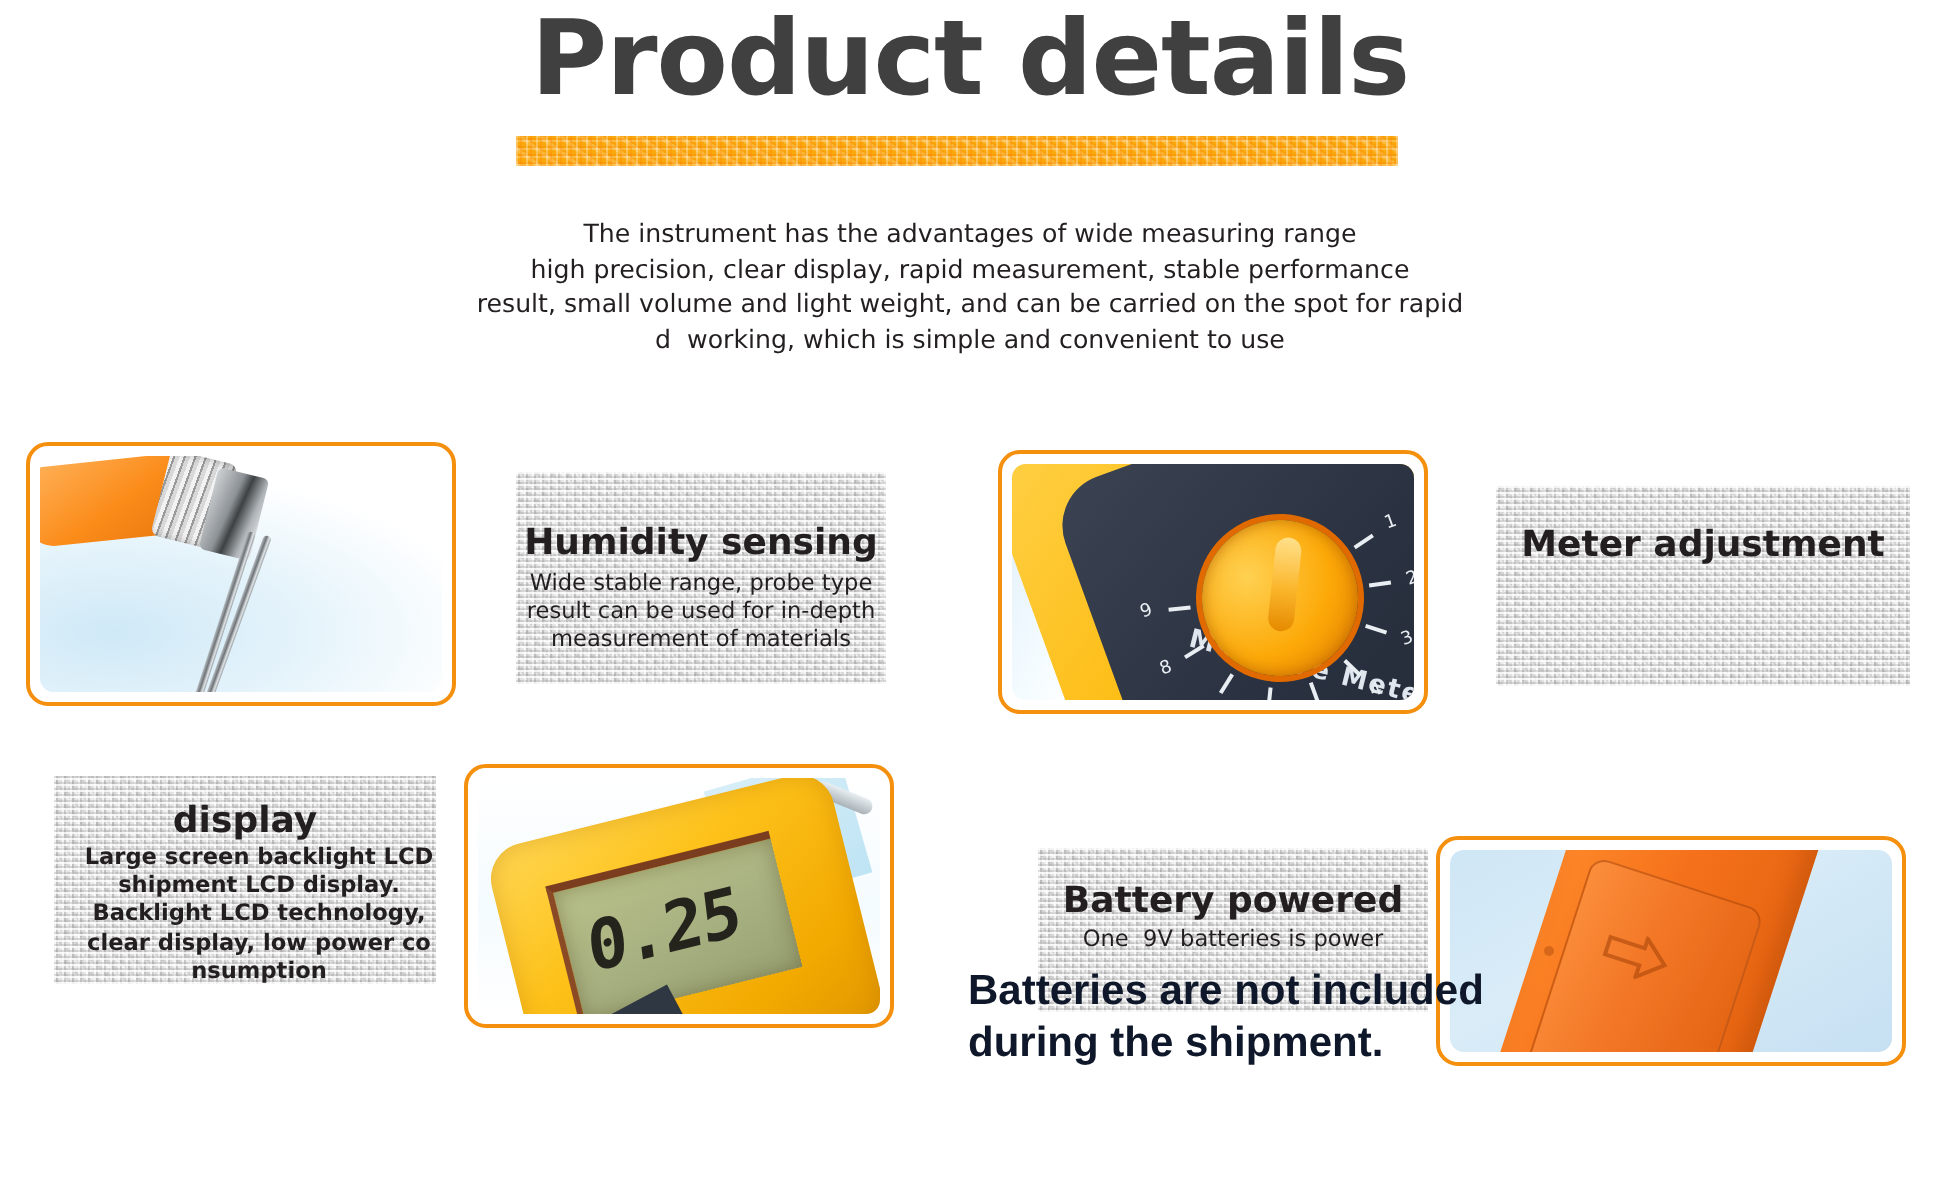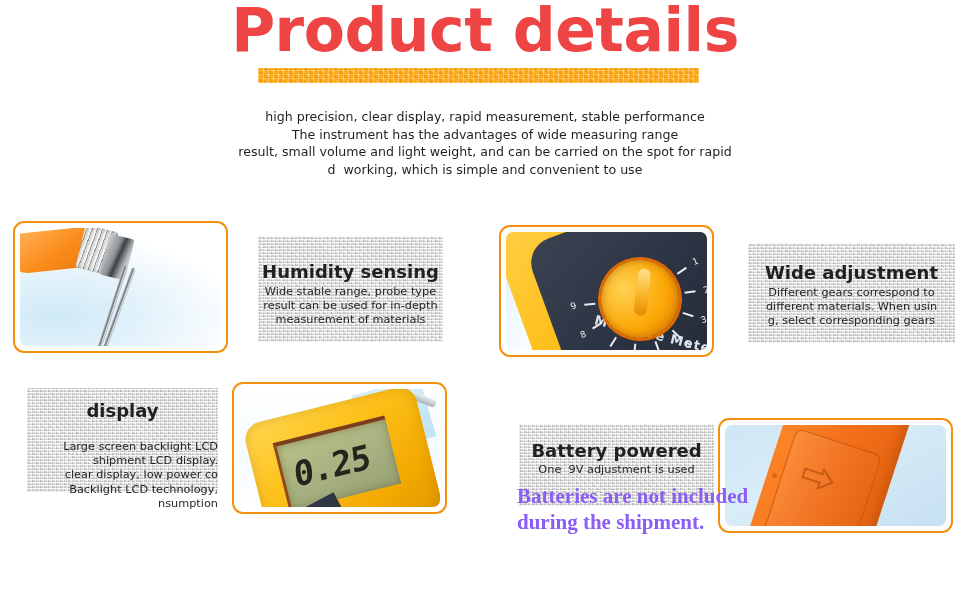--- a/index.html
+++ b/index.html
@@ -22,24 +22,24 @@
     width: 970px;
     height: 600px;
   }
 
   
   .page-title {
     position: absolute;
     left: 0; top: 2px;
     width: 970px;
     text-align: center;
-    font-size: 60px;
+    font-size: 52px;
     font-weight: bold;
     letter-spacing: -0.5px;
-    color: #ef4444;
+    color: #404040;
     font-family: "DejaVu Sans", sans-serif;
     line-height: 56px;
   }
   .title-bar {
     position: absolute;
     left: 258px;
     top: 68px;
     width: 441px;
     height: 15px;
     background-color: #FBA80C;
@@ -89,21 +89,21 @@
   #card-humidity { left: 258px; top: 236px; width: 185px; height: 106px; }
   #card-humidity .card-title { margin-top: 26px; }
   #card-humidity .card-body  { margin-top: 4px; text-align: center; }
 
   #card-gear { left: 748px; top: 243px; width: 207px; height: 100px; }
   #card-gear .card-title { margin-top: 20px; }
   #card-gear .card-body  { margin-top: 4px; text-align: center; }
 
   #card-display { left: 27px; top: 388px; width: 191px; height: 104px; }
   #card-display .card-title { margin-top: 13px; }
-  #card-display .card-body  { margin-top: 20px; text-align: right; padding-left: 14px; }
+  #card-display .card-body  { margin-top: 2px; text-align: center; padding-left: 14px; font-weight: bold; }
 
   #card-battery { left: 519px; top: 424px; width: 195px; height: 82px; }
   #card-battery .card-title { margin-top: 17px; }
   #card-battery .card-body  { margin-top: 3px; text-align: center; }
 
   
   .photo-frame {
     position: absolute;
     border: 2px solid #F5900E;
     border-radius: 11px;
@@ -336,43 +336,43 @@
     position: absolute;
     width: 5px; height: 5px;
     border-radius: 50%;
     background: rgba(170,70,10,.45);
   }
   #batt-screw-1 { left: 47px; top: 48px; }
 
   
   .warning {
     position: absolute;
-    left: 517px;
+    left: 484px;
     top: 483px;
     width: 290px;
-    color: #8b5cf6;
-    font-family: Liberation Serif, serif;
+    color: #0f172a;
+    font-family: Liberation Sans, sans-serif;
     font-size: 21px;
     font-weight: bold;
     line-height: 26px;
     z-index: 40;
   }
   .warning div { white-space: pre; }
 </style>
 </head>
 <body>
 
 <div class="stage">
 
   <div class="page-title">Product details</div>
   <div class="title-bar"></div>
 
   <div class="intro">
+    <div>The instrument has the advantages of wide measuring range</div>
     <div>high precision, clear display, rapid measurement, stable performance</div>
-    <div>The instrument has the advantages of wide measuring range</div>
     <div>result, small volume and light weight, and can be carried on the spot for rapid</div>
     <div>d  working, which is simple and convenient to use</div>
   </div>
 
   <div class="photo-frame" id="photo-probe">
     <div class="photo-inner">
       <div class="probe-bg"></div>
       <div class="probe-handle"></div>
       <div class="probe-collar"></div>
       <div class="probe-body"></div>
@@ -434,35 +434,30 @@
             <b style="transform:rotate(-104deg)">9</b>
           </div>
       </div>
       <div class="dial-knob-ring">
         <div class="dial-pointer"></div>
       </div>
     </div>
   </div>
 
   <div class="info-card" id="card-gear">
-    <div class="card-title">Wide adjustment</div>
-    <div class="card-body">
-      <div>Different gears correspond to</div>
-      <div>different materials. When usin</div>
-      <div>g, select corresponding gears</div>
-    </div>
+    <div class="card-title">Meter adjustment</div>
   </div>
 
   <div class="info-card" id="card-display">
     <div class="card-title">display</div>
     <div class="card-body">
       <div>Large screen backlight LCD</div>
       <div>shipment LCD display.</div>
+      <div>Backlight LCD technology,</div>
       <div>clear display, low power co</div>
-      <div>Backlight LCD technology,</div>
       <div>nsumption</div>
     </div>
   </div>
 
   <div class="photo-frame" id="photo-lcd">
     <div class="photo-inner">
       <div class="lcd-bg"></div>
       <div class="lcd-cyan"></div>
       <div class="lcd-probe-tip"></div>
       <div class="lcd-case">
@@ -470,21 +465,21 @@
           <div class="lcd-digits">0.25</div>
         </div>
         <div class="lcd-dark-corner"></div>
       </div>
     </div>
   </div>
 
   <div class="info-card" id="card-battery">
     <div class="card-title">Battery powered</div>
     <div class="card-body">
-      <div>One  9V adjustment is used</div>
+      <div>One  9V batteries is power</div>
     </div>
   </div>
 
   <div class="photo-frame" id="photo-battery">
     <div class="photo-inner">
       <div class="batt-bg"></div>
       <div class="batt-body"></div>
       <div class="batt-lid"></div>
       <div class="batt-arrow">
         <svg width="34" height="22" viewBox="0 0 34 22">

